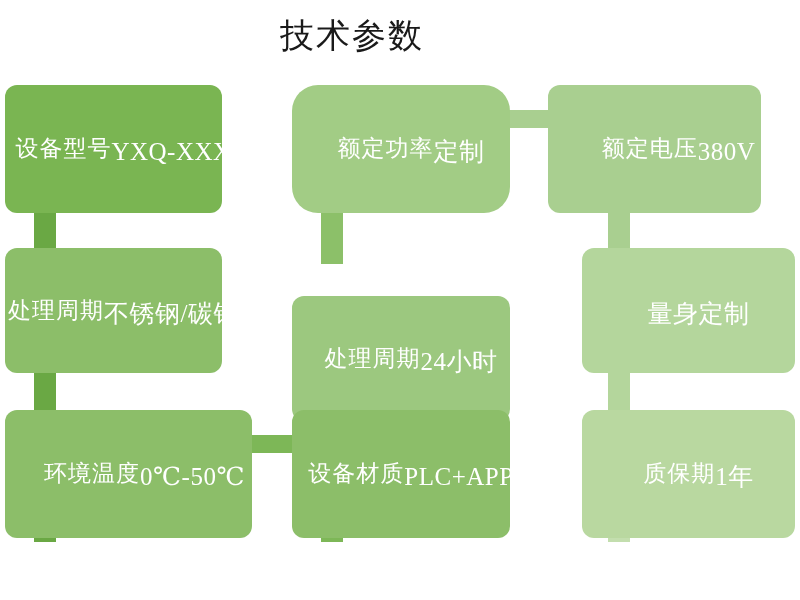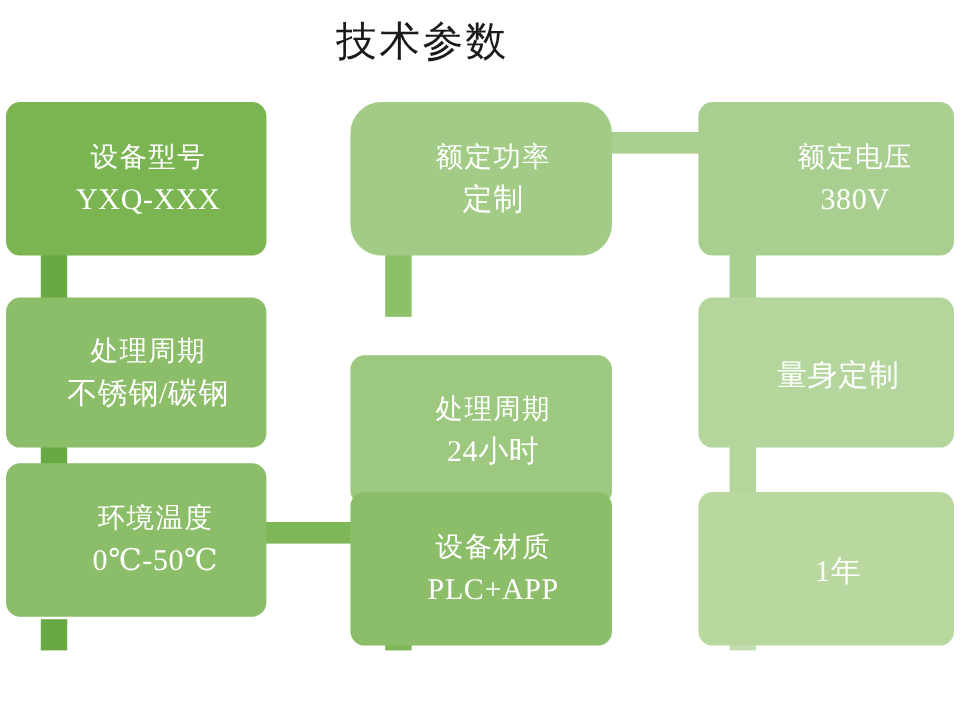--- a/index.html
+++ b/index.html
@@ -47,21 +47,21 @@
   }
   .card .val{
     font-size:25px;
     line-height:30px;
     letter-spacing:0.5px;
     margin-top:6px;
     white-space:nowrap;
   }
   
   .card .txtwrap{
-    display:flex;flex-direction:column;align-items:center;justify-content:center;
+    display:flex;flex-direction:row;align-items:center;justify-content:center;
     transform:translateX(10px);
     text-align:center;
   }
 </style>
 </head>
 <body>
 
 <div id="stage">
 
   <div class="title">技术参数</div>
@@ -88,21 +88,21 @@
     </div>
   </div>
 
   <div class="card" style="left:292px; top:85px;  width:218px; height:128px; background:#A2CC85;border-radius:26px;">
     <div class="txtwrap">
       <div class="lbl">额定功率</div>
       <div class="val">定制</div>
     </div>
   </div>
 
-  <div class="card" style="left:582px; top:85px;  width:213px; height:128px; background:#A9CF90;padding-left:28px;">
+  <div class="card" style="left:548px; top:85px;  width:213px; height:128px; background:#A9CF90;padding-left:28px;">
     <div class="txtwrap">
       <div class="lbl">额定电压</div>
       <div class="val">380V</div>
     </div>
   </div>
 
   <div class="card" style="left:5px;   top:248px; width:217px; height:125px; background:#8CBE69;">
     <div class="txtwrap">
       <div class="lbl">处理周期</div>
       <div class="val">不锈钢/碳钢</div>
@@ -115,33 +115,34 @@
       <div class="val">24小时</div>
     </div>
   </div>
 
   <div class="card" style="left:582px; top:248px; width:213px; height:125px; background:#B4D69C;">
     <div class="txtwrap">
       <div class="val">量身定制</div>
     </div>
   </div>
 
-  <div class="card" style="left:5px;   top:386px; width:217px; height:128px; background:#8CBE69;padding-left:12px;">
+  <div class="card" style="left:5px;   top:410px; width:247px; height:128px; background:#8CBE69;padding-left:12px;">
     <div class="txtwrap">
       <div class="lbl">环境温度</div>
       <div class="val">0℃-50℃</div>
     </div>
   </div>
 
   <div class="card" style="left:292px; top:410px; width:218px; height:128px; background:#8CBE69;">
     <div class="txtwrap">
       <div class="lbl">设备材质</div>
       <div class="val">PLC+APP</div>
     </div>
   </div>
 
   <div class="card" style="left:582px; top:410px; width:213px; height:128px; background:#B9D8A0;">
     <div class="txtwrap">
+      <div class="lbl">质保期</div>
       <div class="val">1年</div>
     </div>
   </div>
 
 </div>
 
 </body></html>

